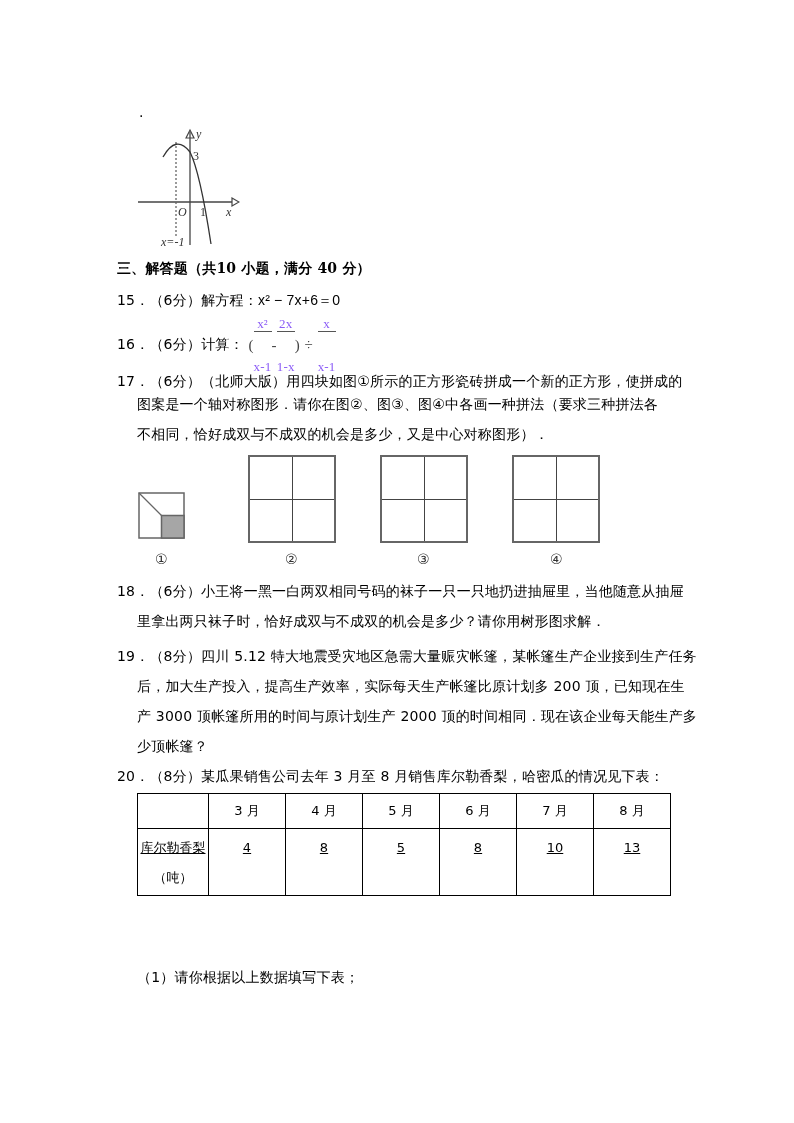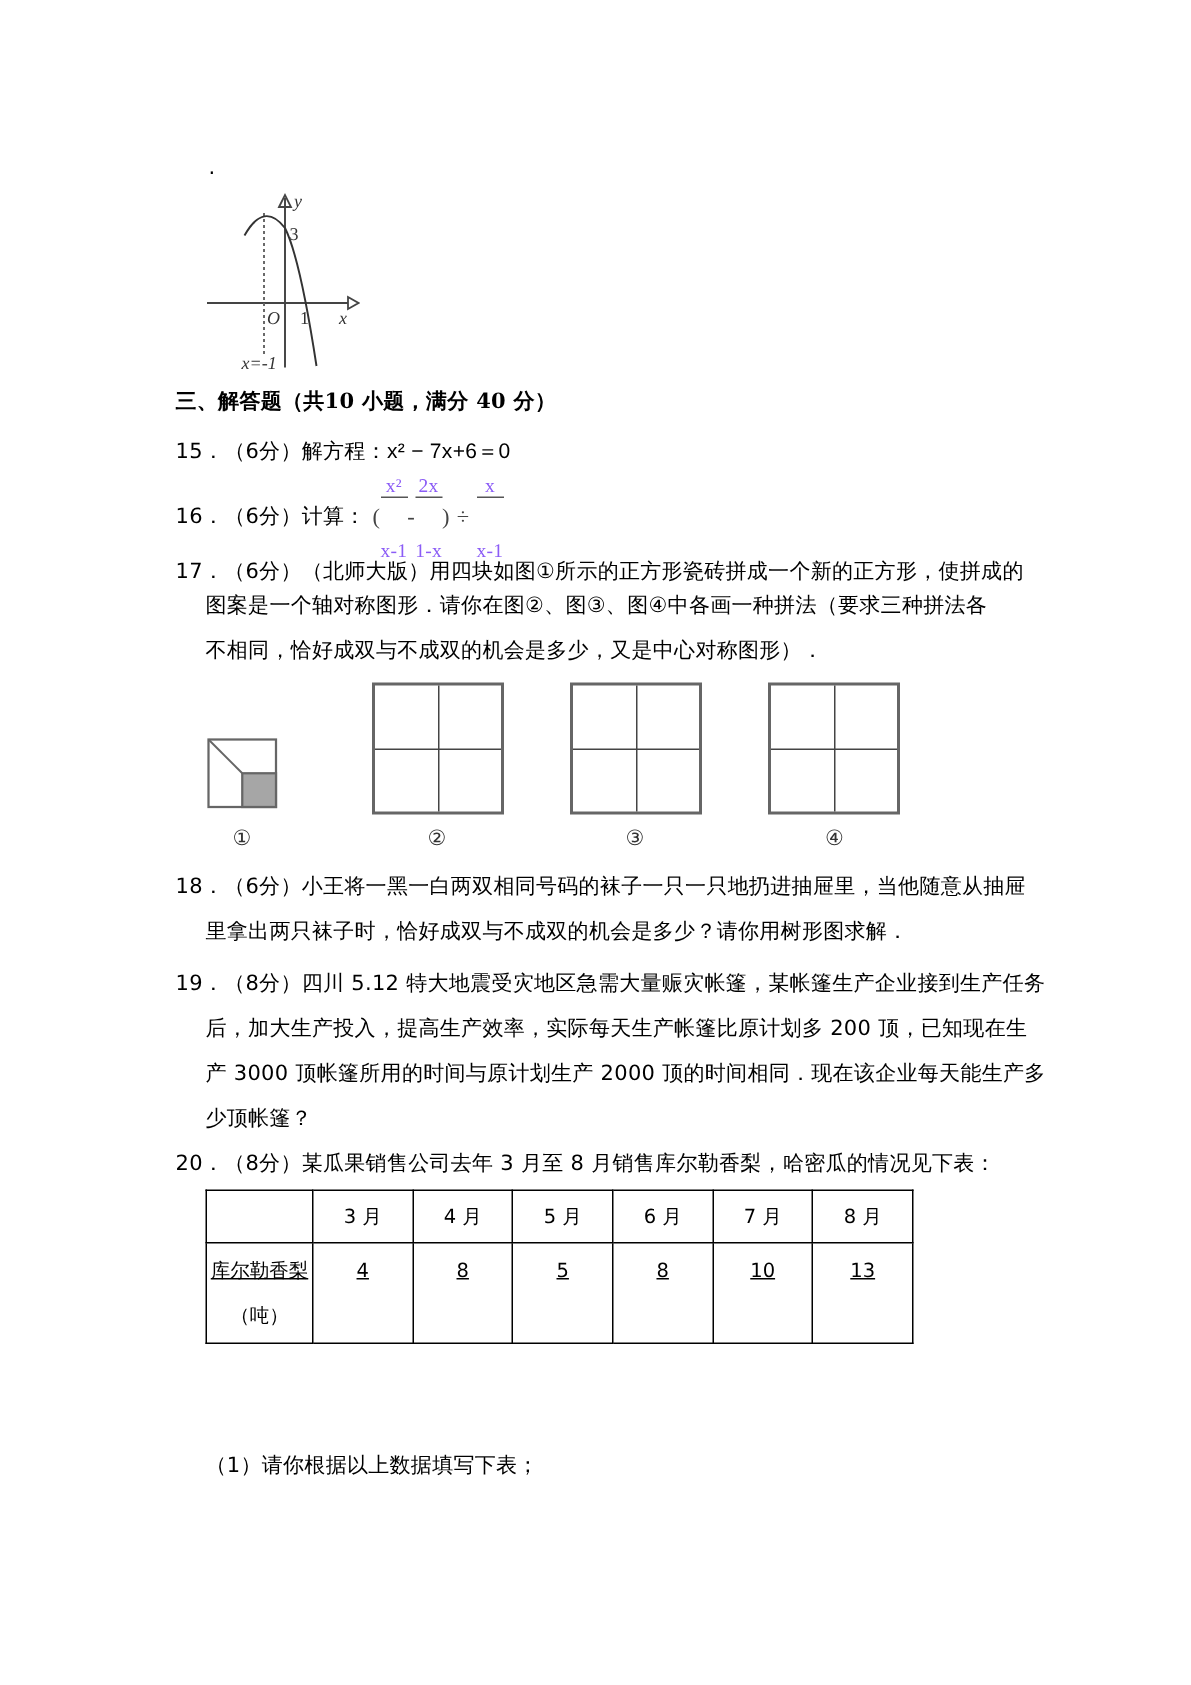--- a/index.html
+++ b/index.html
@@ -12,21 +12,21 @@
   .serif { font-family:Liberation Sans, sans-serif;margin-top:32px; }
   .graph { position:absolute; left:130px; top:120px; width:110px; height:130px; }
   .frac { display:inline-block; vertical-align:middle; text-align:center; font-family:"Liberation Serif", serif; font-size:13px; color:#8b5cf6; }
   .frac .num { display:block; border-bottom:1px solid #555; padding:0 2px; line-height:15px; }
   .frac .den { display:block; line-height:15px;margin-top:27px; }
   .op { display:inline-block; vertical-align:middle; font-family:"Liberation Serif", serif; font-size:15px; color:#444; }
   .grid { position:absolute; width:88px; height:88px; border:2px solid #666; box-sizing:border-box; }
   .grid .v { position:absolute; left:50%; top:0; bottom:0; width:1px; background:#444; }
   .grid .h { position:absolute; top:50%; left:0; right:0; height:1px; background:#444; }
   .figlabel { position:absolute; font-size:14px; color:#333; }
-  table.data { position:absolute; left:137px; top:793px; width:472px; border-collapse:collapse; font-size:13px; }
+  table.data { position:absolute; left:137px; top:793px; width:534px; border-collapse:collapse; font-size:13px; }
   table.data td { border:1px solid #000; text-align:center; vertical-align:top; padding:0; }
   table.data tr.head td { height:34px; vertical-align:middle; }
   table.data tr.body td { height:66px; }
   table.data td .c1 { display:block; line-height:20px; margin-top:9px;text-decoration:underline; }
   table.data td .c2 { display:block; line-height:20px; margin-top:10px; }
 </style>
 </head>
 <body>
 
 <span class="abs" style="left:139px;top:104px;font-size:14px;">.</span>

